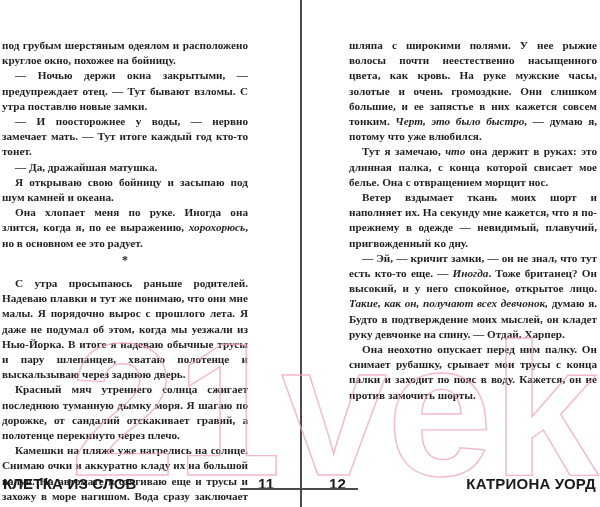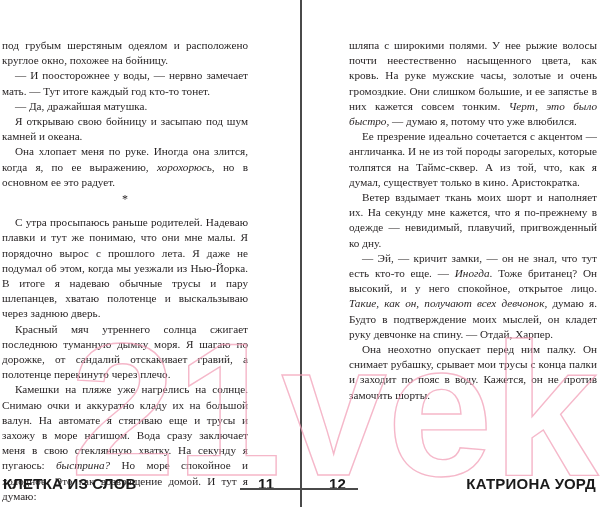--- a/index.html
+++ b/index.html
@@ -3,21 +3,21 @@
   <meta charset="utf-8">
   <style>
     html, body { margin: 0; padding: 0; background: #ffffff; }
     body { width: 600px; height: 507px; position: relative; overflow: hidden;
            font-family: "Liberation Serif", "DejaVu Serif", serif; color: #231f20; }
     .spread { position: absolute; left: 0; top: 0; width: 600px; height: 507px; }
     .gutter-line { position: absolute; left: 300px; top: 0; width: 2px; height: 507px; background: #4a4a4a; }
     .page { position: absolute; top: 38px; }
     .page-left { left: 2px; width: 246px; }
     .page-right { left: 349px; width: 248px; }
-    .text p { margin: 0; font-size: 11.2px; line-height: 15.2px; text-align: justify; text-indent: 13px; hyphens: none; }
+    .text p { margin: 0; font-size: 11.2px; line-height: 15.2px; text-align: justify; text-indent: 13px; hyphens: none; font-weight: bold; }
     .text p.noindent { text-indent: 0; }
     .text p.asterism { text-indent: 0; text-align: center; font-size: 12px; line-height: 15.2px; padding: 2px 0 2px; margin: 0 0 6px; }
     .text em { font-style: italic; }
     .footer { position: absolute; top: 475px; font-family: "Liberation Sans", "DejaVu Sans", sans-serif; font-weight: bold; font-size: 15px; letter-spacing: 0.2px; color: #1a1a1a; text-align: center; }
     .footer-left-title { left: 3px; }
     .footer-left-num { left: 258px; }
     .footer-right-num { left: 329px; }
     .footer-right-title { right: 4px; }
     .footer-rule { position: absolute; top: 488px; height: 2px; background: #4a4a4a; }
     .rule-left { left: 240px; width: 60px; }
@@ -27,32 +27,33 @@
                       fill: none; stroke: #f2a0b8; stroke-width: 1.4; opacity: 0.75; }
   </style>
 </head>
 <body>
 
 <div class="spread">
   <div class="gutter-line"></div>
 
   <div class="page page-left text" id="left-text">
       <p class="noindent"><span>под грубым шерстяным одеялом и расположено круглое окно, похожее на бойницу.</span></p>
+      <p><span>— Ночью держи окна закрытыми, — предупреждает отец. — Тут бывают взломы. С утра поставлю новые замки.</span></p>
       <p><span>— И поосторожнее у воды, — нервно замечает мать. — Тут итоге каждый год кто-то тонет.</span></p>
       <p><span>— Да, дражайшая матушка.</span></p>
       <p><span>Я открываю свою бойницу и засыпаю под шум камней и океана.</span></p>
       <p><span>Она хлопает меня по руке. Иногда она злится, когда я, по ее выражению, </span><em>хорохорюсь</em><span>, но в основном ее это радует.</span></p>
       <p class="asterism"><span>*</span></p>
       <p><span>С утра просыпаюсь раньше родителей. Надеваю плавки и тут же понимаю, что они мне малы. Я порядочно вырос с прошлого лета. Я даже не подумал об этом, когда мы уезжали из Нью-Йорка. В итоге я надеваю обычные трусы и пару шлепанцев, хватаю полотенце и выскальзываю через заднюю дверь.</span></p>
       <p><span>Красный мяч утреннего солнца сжигает последнюю туманную дымку моря. Я шагаю по дорожке, от сандалий отскакивает гравий, а полотенце перекинуто через плечо.</span></p>
       <p><span>Камешки на пляже уже нагрелись на солнце. Снимаю очки и аккуратно кладу их на большой валун. На автомате я стягиваю еще и трусы и захожу в море нагишом. Вода сразу заключает меня в свою стеклянную хватку. На секунду я пугаюсь: </span><em>быстрина?</em><span> Но море спокойное и холодное. Это как возвращение домой. И тут я думаю: </span></p>
     </div>
   <div class="page page-right text" id="right-text">
       <p class="noindent"><span>шляпа с широкими полями. У нее рыжие волосы почти неестественно насыщенного цвета, как кровь. На руке мужские часы, золотые и очень громоздкие. Они слишком большие, и ее запястье в них кажется совсем тонким. </span><em>Черт, это было быстро,</em><span> — думаю я, потому что уже влюбился.</span></p>
-      <p><span>Ее презрение идеально сочетается с акцентом — англичанка. И не из той породы загорелых, которые толпятся на Таймс-сквер. А из той, что, как я думал, существует только в кино. Аристократка.</span></p>
+      <p><span>Тут я замечаю, </span><em>что</em><span> она держит в руках: это длинная палка, с конца которой свисает мое белье. Она с отвращением морщит нос.</span></p>
       <p><span>Ветер вздымает ткань моих шорт и наполняет их. На секунду мне кажется, что я по-прежнему в одежде — невидимый, плавучий, пригвожденный ко дну.</span></p>
       <p><span>— Эй, — кричит замки, — он не знал, что тут есть кто-то еще. — </span><em>Иногда</em><span>. Тоже британец? Он высокий, и у него спокойное, открытое лицо. </span><em>Такие, как он, получают всех девчонок,</em><span> думаю я. Будто в подтверждение моих мыслей, он кладет руку девчонке на спину. — Отдай, Харпер.</span></p>
       <p><span>Она неохотно опускает перед ним палку. Он снимает рубашку, срывает мои трусы с конца палки и заходит по пояс в воду. Кажется, он не против замочить шорты.</span></p>
     </div>
 
   <div class="footer footer-left-title">КЛЕТКА ИЗ СЛОВ</div>
   <div class="footer footer-left-num">11</div>
   <div class="footer footer-right-num">12</div>
   <div class="footer footer-right-title">КАТРИОНА УОРД</div>
   <div class="footer-rule rule-left"></div>

